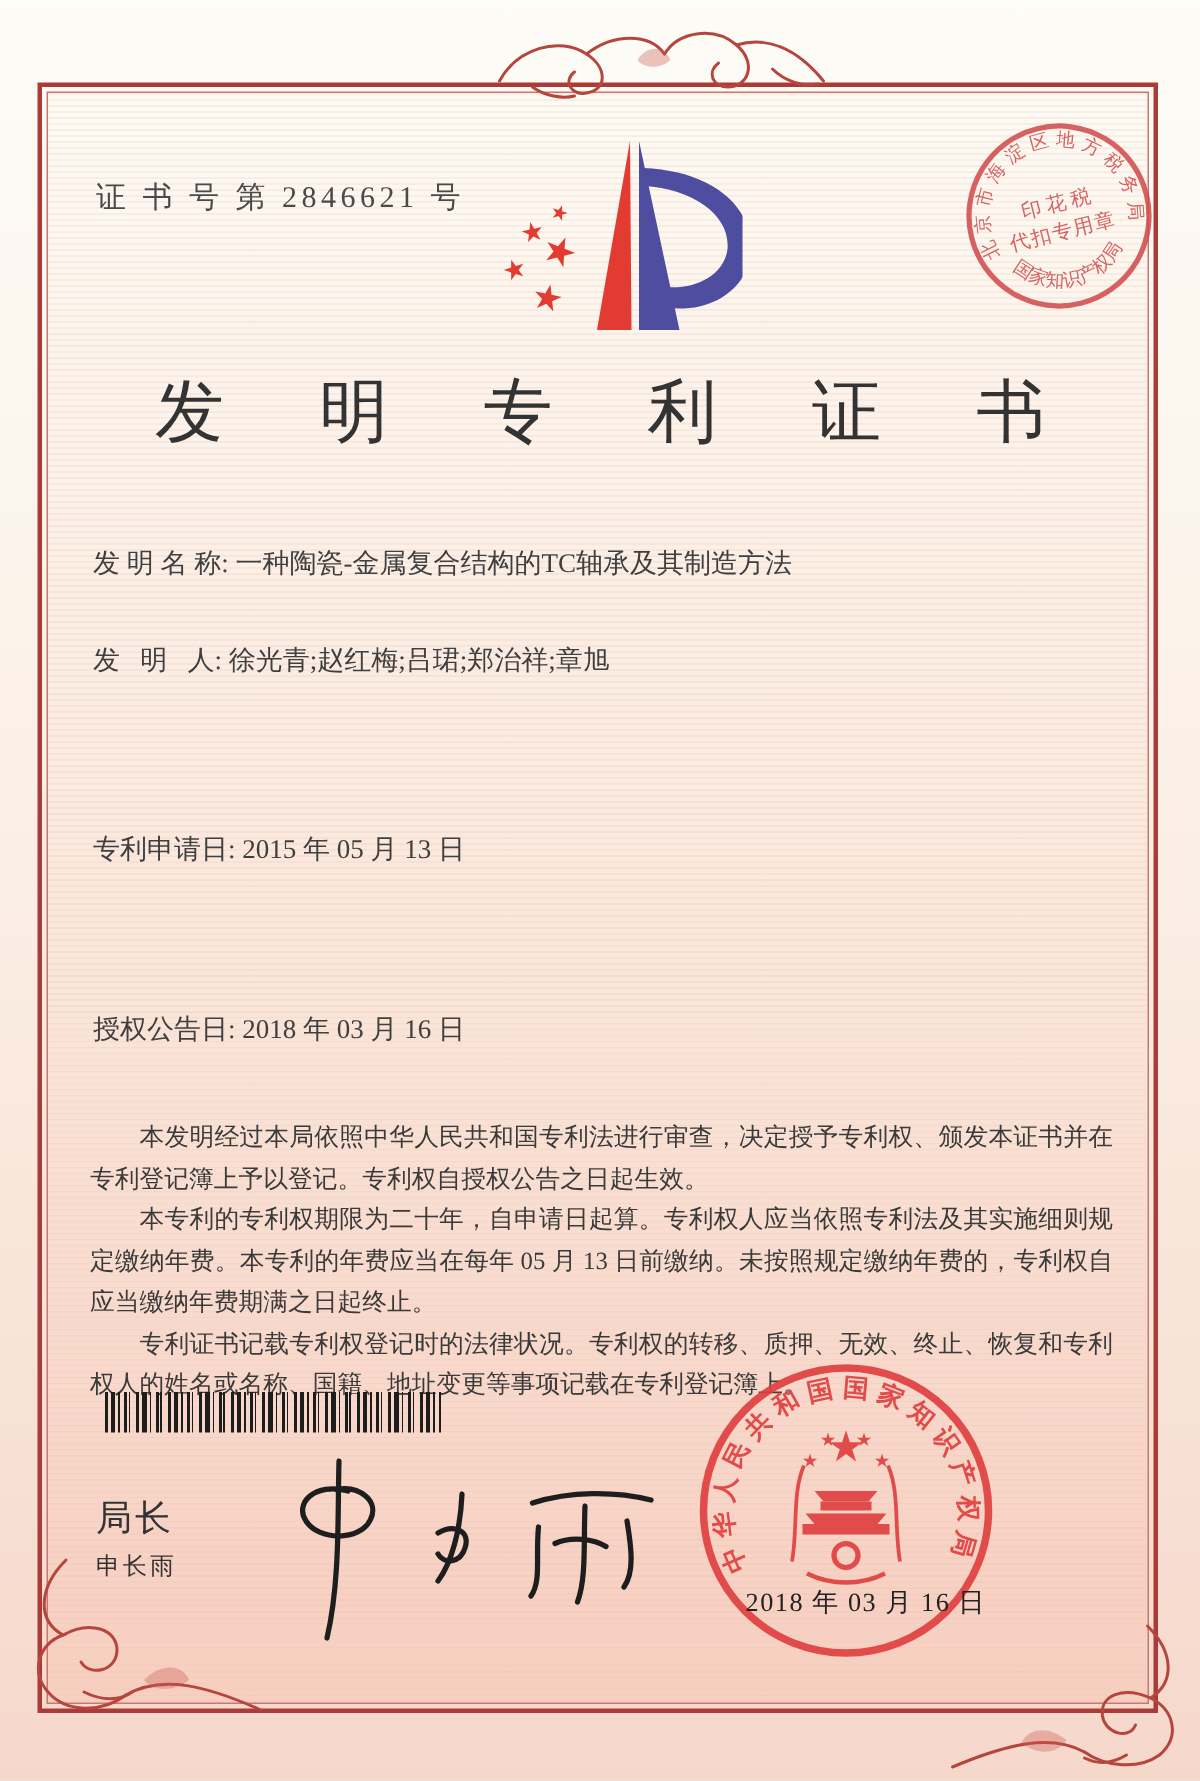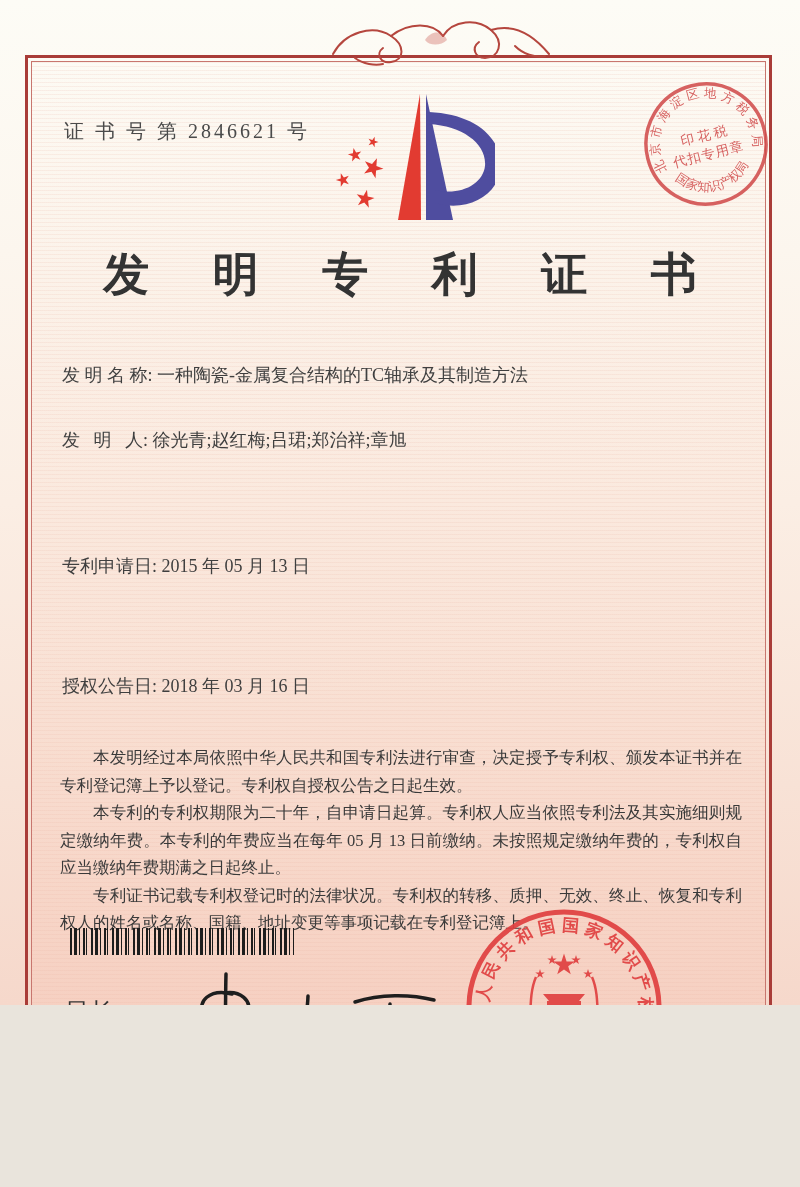--- a/index.html
+++ b/index.html
@@ -1,37 +1,37 @@
 <!DOCTYPE html>
 <html><head>
 <meta charset="utf-8">
 <style>
   * { margin:0; padding:0; box-sizing:border-box; }
   html,body { background:#e9e4dc; }
   .page {
-    position:relative; width:800px; height:1005px; overflow:hidden;
+    position:relative; width:800px; height:1187px; overflow:hidden;
     font-family:"Liberation Serif", serif; color:#3b3b3b;
     background:linear-gradient(180deg,#fdfcf6 0%,#fcf6ee 25%,#fbeee4 50%,#f8e2d6 78%,#f6d8cb 100%);
   }
   .frame {
     position:absolute; left:25px; top:55px; width:747px; height:1087px;
     border:3px solid #a93c38;
   }
   .frame-inner {
     position:absolute; inset:3px; border:1px solid #c8766e;
     background:
       linear-gradient(180deg, rgba(250,236,228,0) 0%, rgba(248,212,196,0.25) 55%, rgba(246,196,180,0.5) 100%),
       repeating-linear-gradient(0deg, rgba(216,130,108,0.10) 0 1px, rgba(255,255,255,0) 1px 4px);
   }
   .cert-no {
     position:absolute; left:64px; top:118px; font-size:20px; letter-spacing:3px; color:#4a4a4a;
   }
   .title {
     position:absolute; left:0; right:0; top:244px; text-align:center;
-    font-size:46px; font-weight:700; letter-spacing:26px; text-indent:26px; color:#333;
+    font-size:46px; font-weight:400; letter-spacing:26px; text-indent:26px; color:#333;
   }
   .field-row { position:absolute; left:62px; width:680px; font-size:18px; white-space:nowrap; color:#3f3f3f; }
   .f-label { white-space:pre; }
   .paras { position:absolute; left:60px; right:58px; top:712px;margin-top:32px; }
   .paras p {
     font-size:16.5px; line-height:27.5px; text-align:justify; text-indent:2em; color:#3a3a3a;
   }
   .barcode {
     position:absolute; left:70px; top:928px; width:224px; height:27px;
     background-image:repeating-linear-gradient(90deg,

